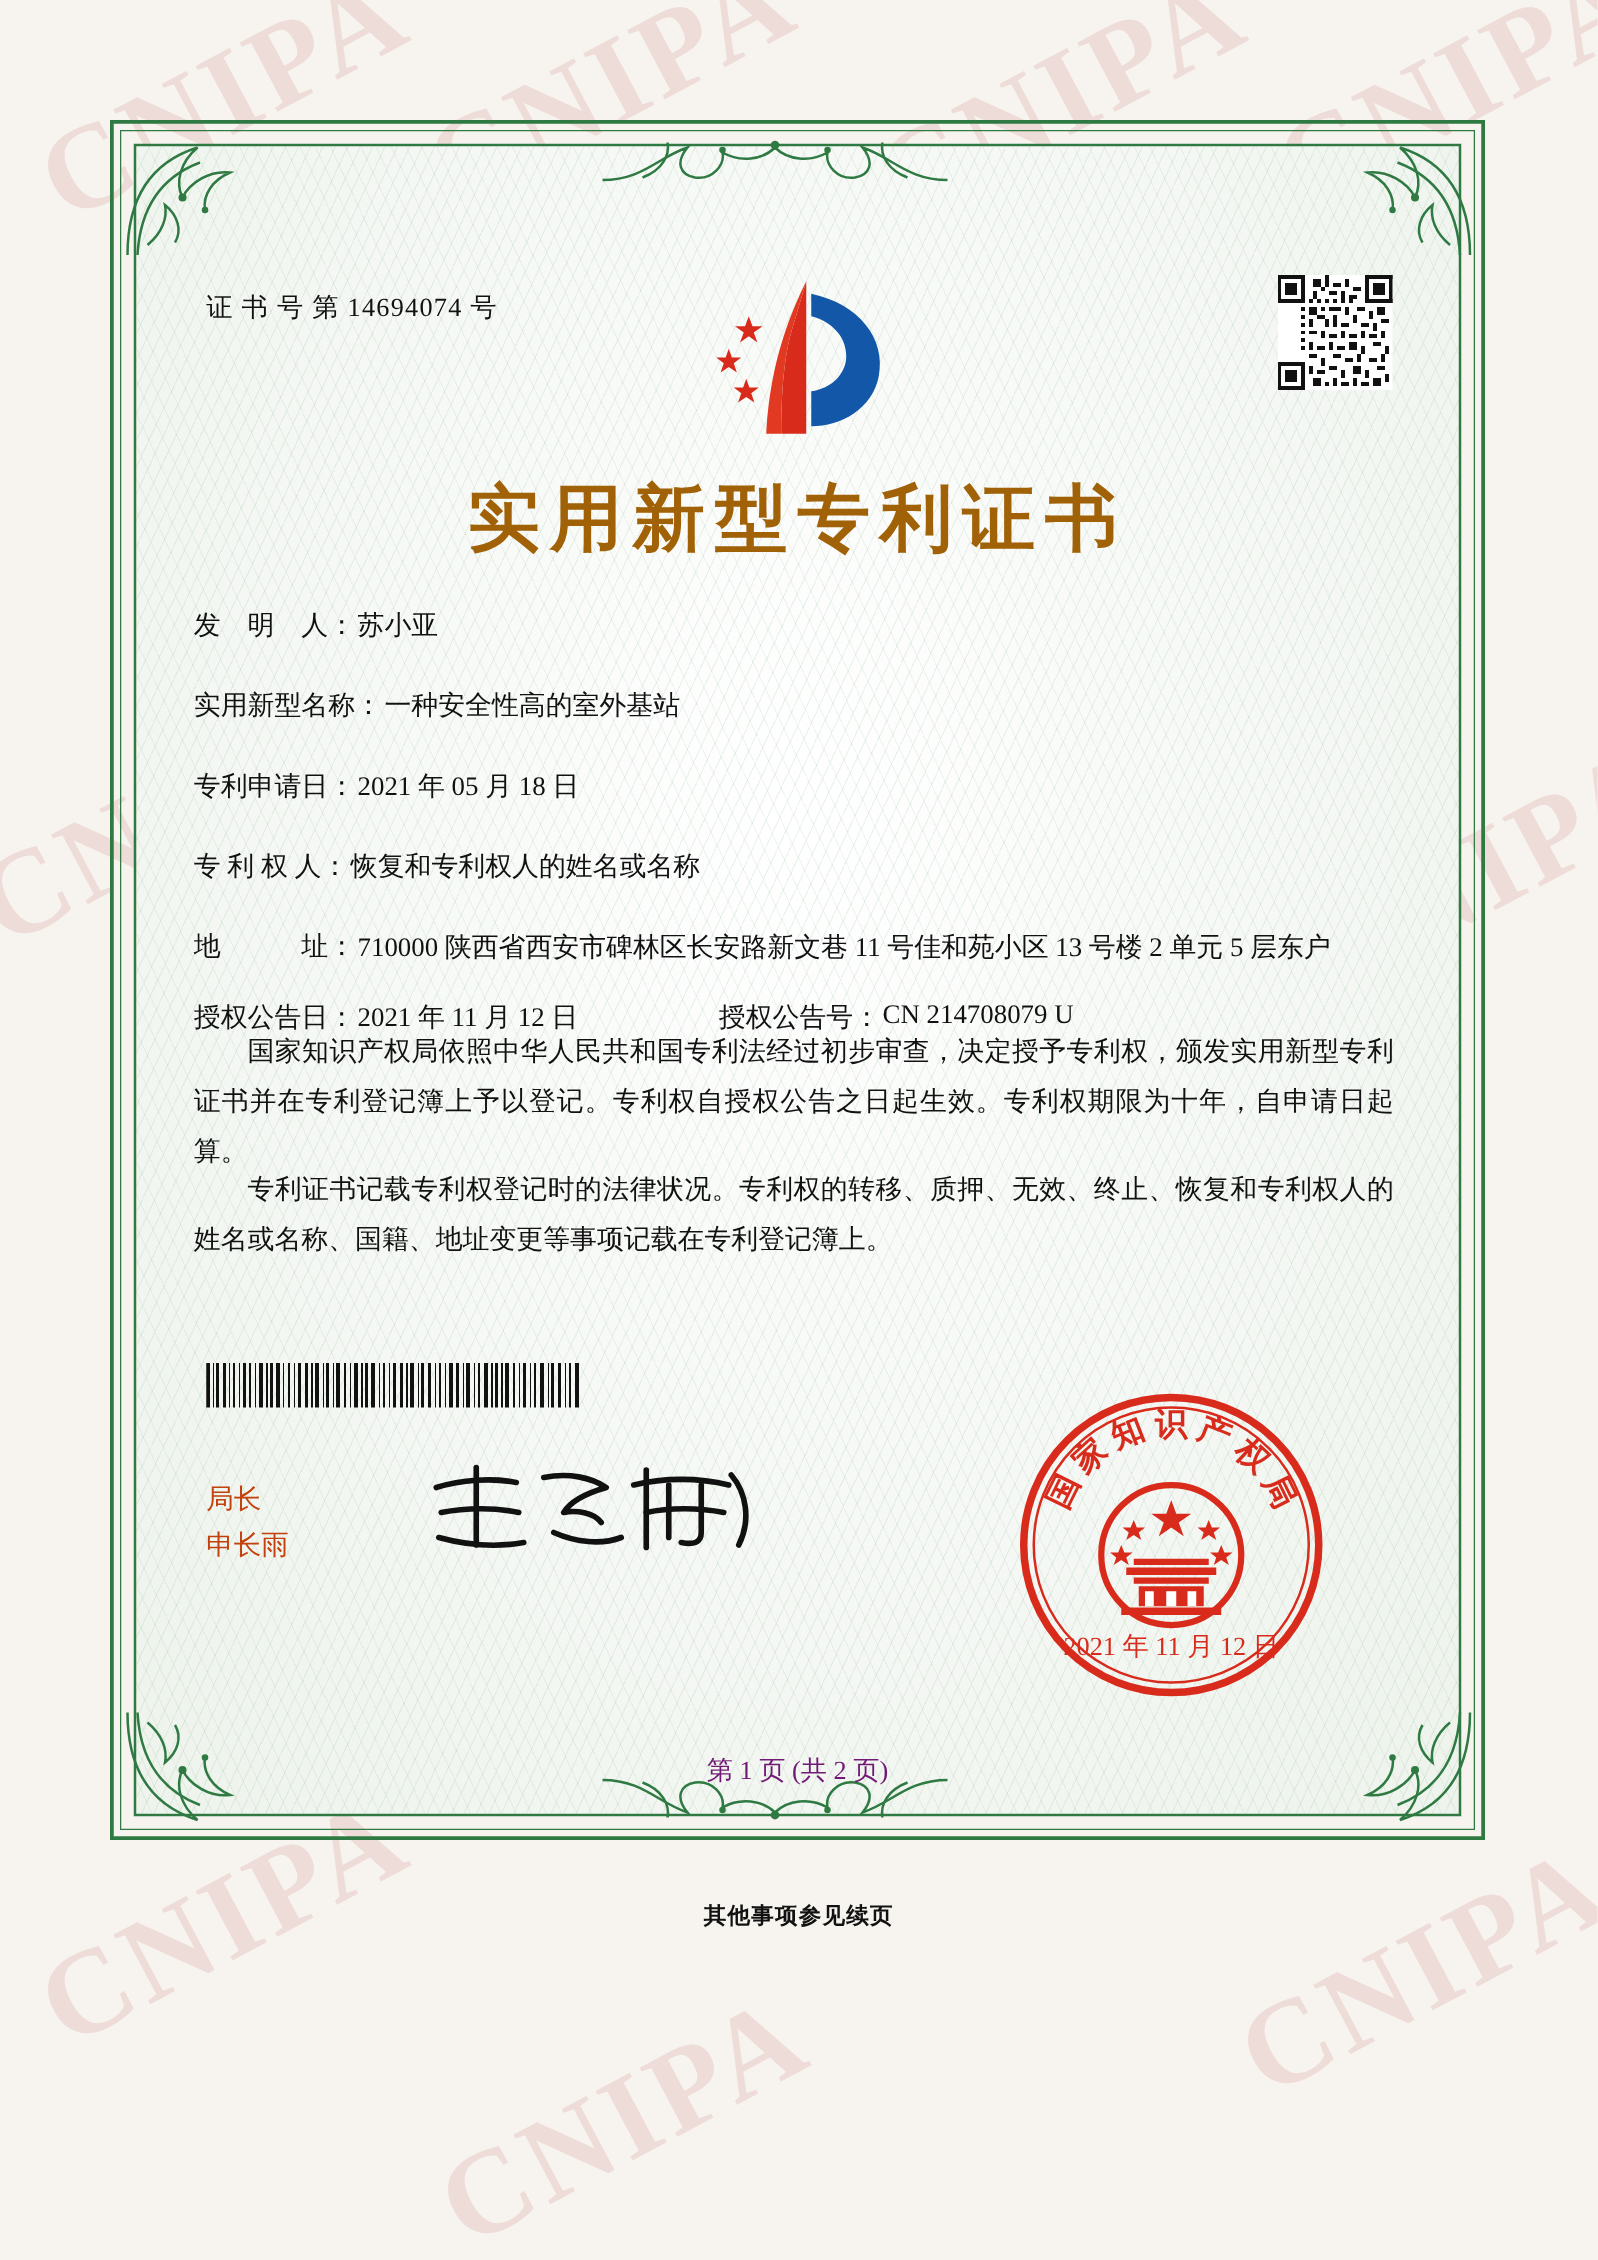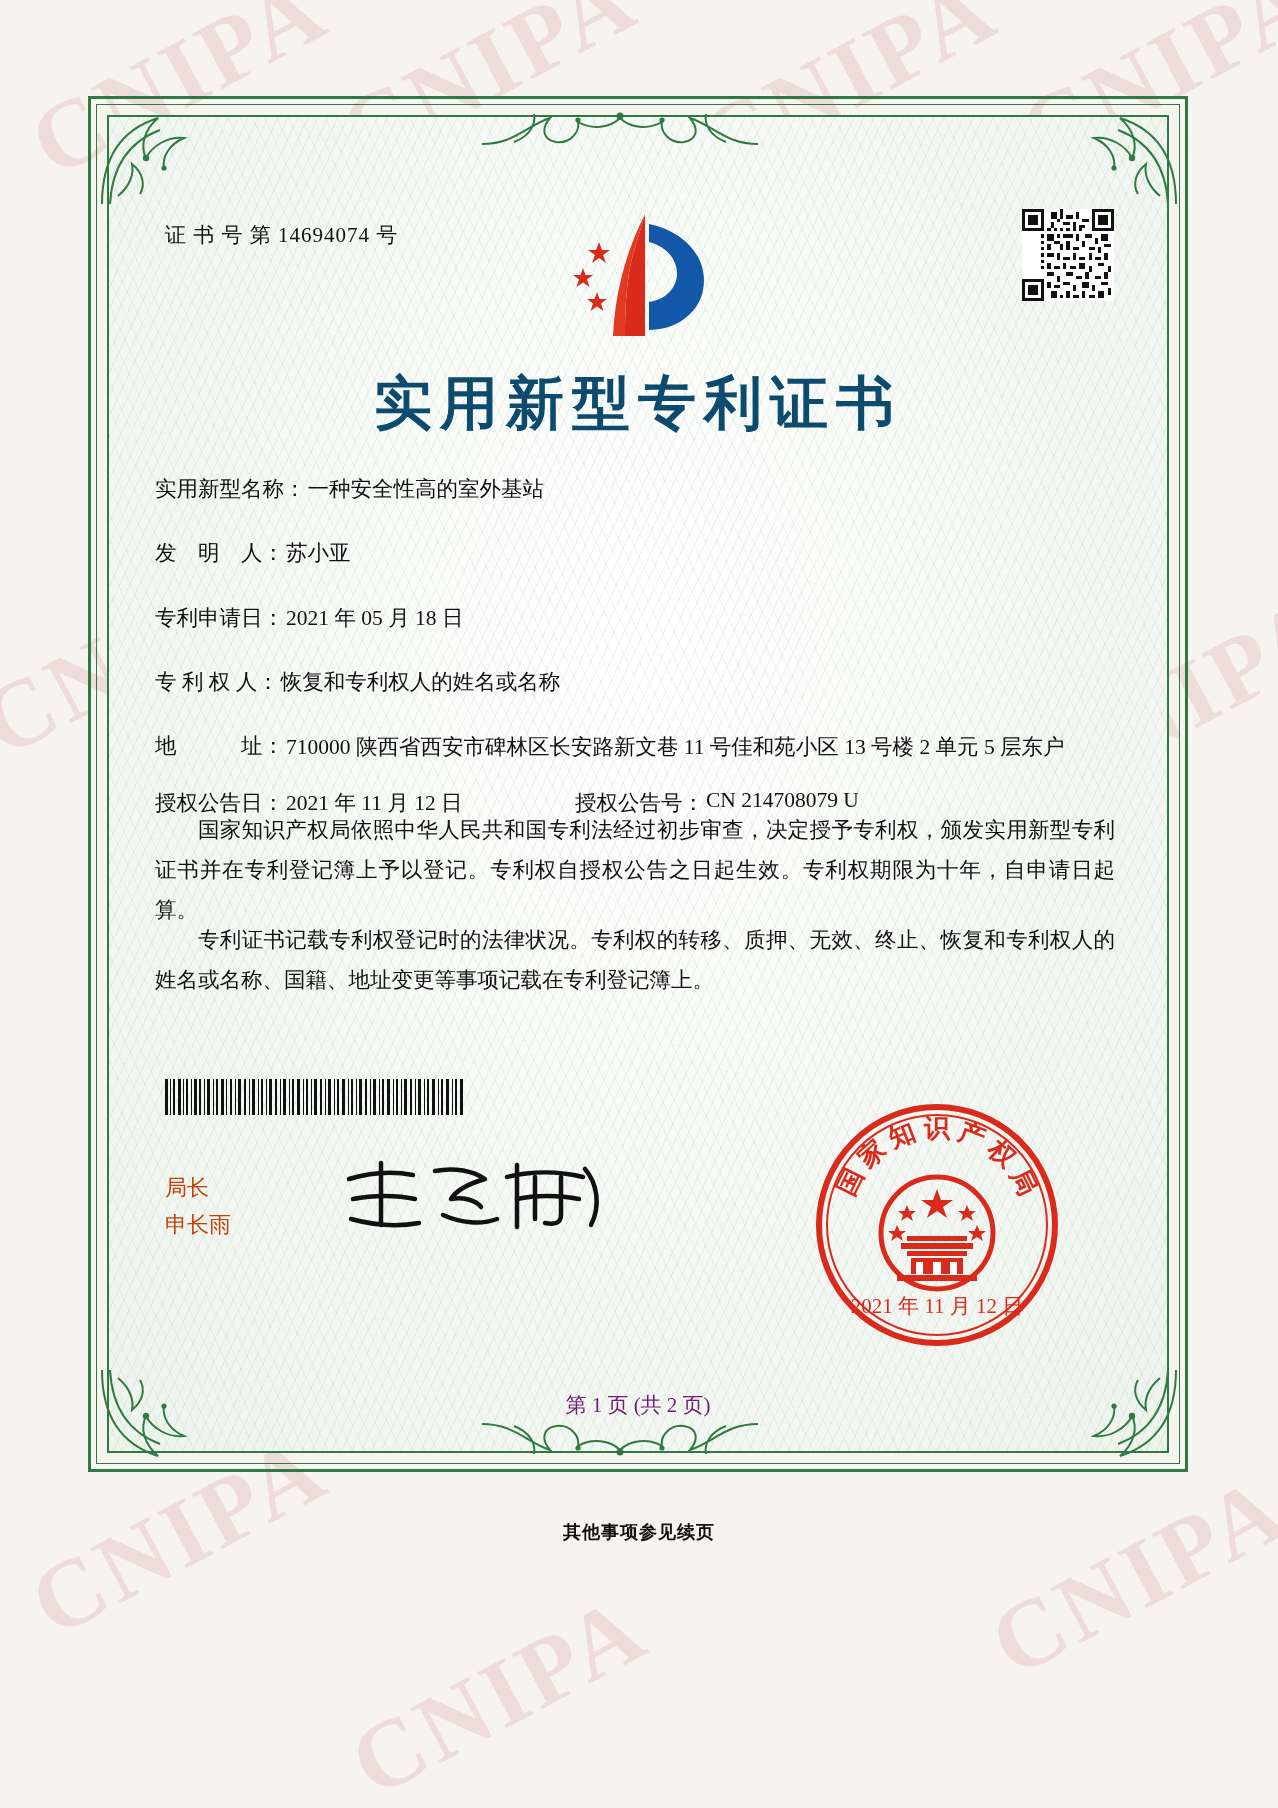--- a/index.html
+++ b/index.html
@@ -52,36 +52,36 @@
   
   .corner{position:absolute;width:120px;height:110px;color:#2f7a43;}
   .c-tl{left:96px;top:100px;}
   .c-tr{right:96px;top:100px;transform:scaleX(-1);}
   .c-bl{left:96px;bottom:334px;transform:scaleY(-1);}
   .c-br{right:96px;bottom:334px;transform:scale(-1,-1);}
   .top-vine{position:absolute;left:50%;top:96px;transform:translateX(-50%);width:330px;height:56px;color:#2f7a43;}
   .bot-vine{position:absolute;left:50%;bottom:336px;transform:translateX(-50%) scaleY(-1);width:330px;height:56px;color:#2f7a43;}
 
   
-  .content{position:absolute;left:107px;top:121px;width:1062px;height:1338px;}
+  .content{position:absolute;left:107px;top:132px;width:1062px;height:1338px;}
 
   .cert-no{
     position:absolute;left:58px;top:100px;
     font-size:21px;color:#111;letter-spacing:1px;
   }
 
   .emblem{position:absolute;left:50%;top:85px;transform:translateX(-50%);width:170px;height:140px;}
 
   .qr{
     position:absolute;right:55px;top:88px;width:92px;height:92px;
   }
 
   .title{
     position:absolute;left:0;right:0;top:244px;text-align:center;
-    font-size:58px;font-weight:700;letter-spacing:8px;color:#0c4a6e;
+    font-size:58px;font-weight:700;letter-spacing:8px;color:#a16207;
     font-family:"Liberation Serif","DejaVu Serif",serif;
   }
 
   .fields{position:absolute;left:48px;top:352px;width:960px;font-size:21.5px;color:#111;}
   .row{display:flex;margin-bottom:32px;line-height:1.5;}
   .lab{white-space:pre;flex:0 0 auto;}
   .val{flex:1 1 auto;padding-left:2px;}
   .row-2col{display:flex;margin-bottom:24px;align-items:center;}
   .row-2col .half{display:flex;}
   .row-2col .half:first-child{width:420px;}
@@ -318,26 +318,26 @@
           <rect x="21" y="27" width="2" height="1"></rect>
         <rect x="24" y="26" width="2" height="2"></rect>
       </g>
     </svg>
   </div>
 
   <div class="title">实用新型专利证书</div>
 
   <div class="fields" id="fields-block">
     <div class="row">
+      <span class="lab">发　明　人：</span>
+      <span class="val">苏小亚</span>
+    </div>
+    <div class="row">
       <span class="lab">实用新型名称：</span>
       <span class="val">一种安全性高的室外基站</span>
-    </div>
-    <div class="row">
-      <span class="lab">发　明　人：</span>
-      <span class="val">苏小亚</span>
     </div>
     <div class="row">
       <span class="lab">专利申请日：</span>
       <span class="val">2021 年 05 月 18 日</span>
     </div>
     <div class="row">
       <span class="lab">专 利 权 人：</span>
       <span class="val">恢复和专利权人的姓名或名称</span>
     </div>
     <div class="row" style="margin-bottom:24px;">

